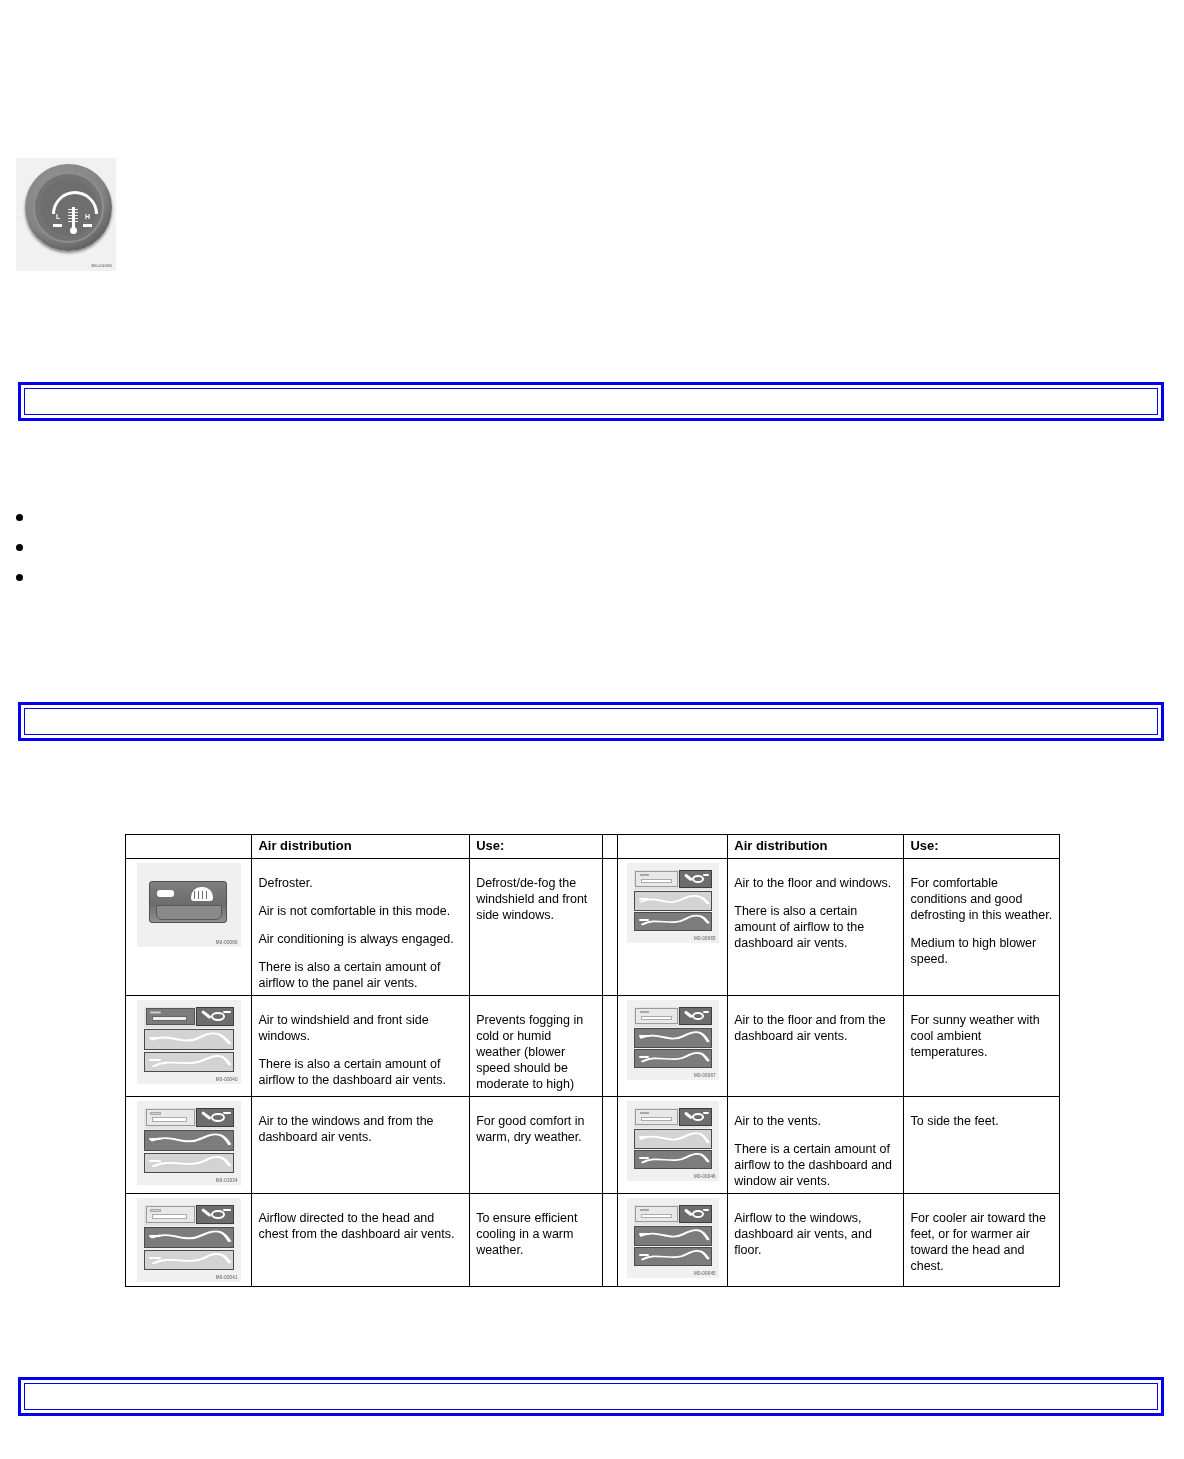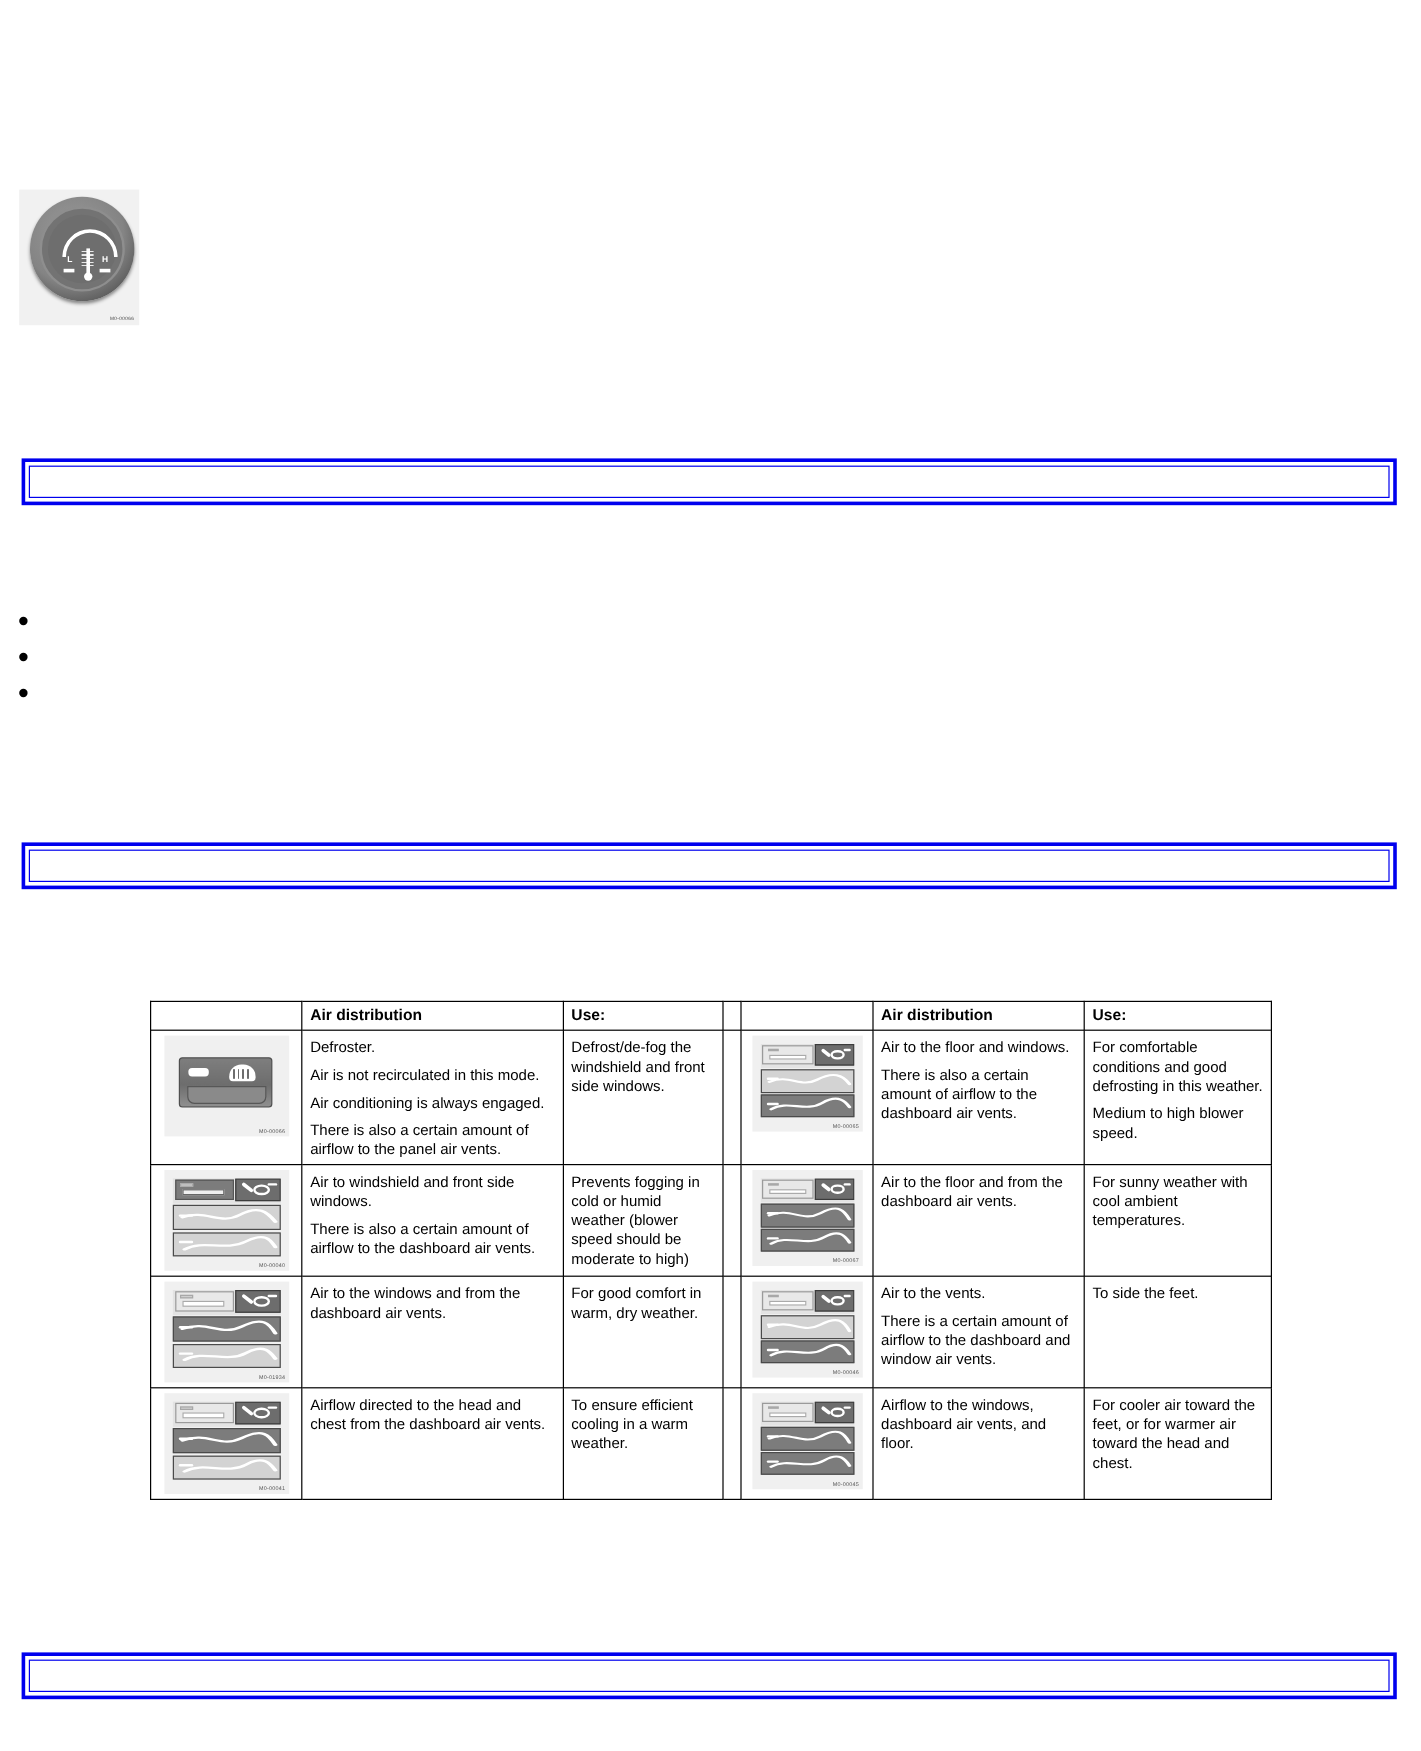--- a/index.html
+++ b/index.html
@@ -224,21 +224,21 @@
   th.spacer-cell-top {
     border-top: 1px solid #000;
     border-bottom: none;
     border-left: 1px solid #000;
     border-right: 1px solid #000;
   }
   td.spacer-cell-bottom {
     border-bottom: 1px solid #000;
   }
 
-  .cell-p { margin: 2px 0 7px 0; }
+  .cell-p { margin: 12px 0 7px 0; }
   .cell-p:last-child { margin-bottom: 0; }
 
   
   .diagram {
     position: relative;
     width: 104px;
     height: 84px;
     background: #f0f0f0;
     margin: 0 auto;
   }
@@ -495,21 +495,21 @@
               <div class="body"></div>
               <div class="wave"></div>
             </div>
             <div class="lip"></div>
           </div>
           <div class="dg-code">M0-00066</div>
         </div>
       </td>
       <td>
         <p class="cell-p">Defroster.</p>
-        <p class="cell-p">Air is not recirculated in this mode.</p>
+        <p class="cell-p">Air is not comfortable in this mode.</p>
         <p class="cell-p">Air conditioning is always engaged.</p>
         <p class="cell-p">There is also a certain amount of airflow to the panel air vents.</p>
       </td>
       <td>
         <p class="cell-p">Defrost/de-fog the windshield and front side windows.</p>
       </td>
       <td class="spacer-cell"></td>
       <td class="icon-cell">
         <div class="diagram small">
           <div class="dg-inner">

